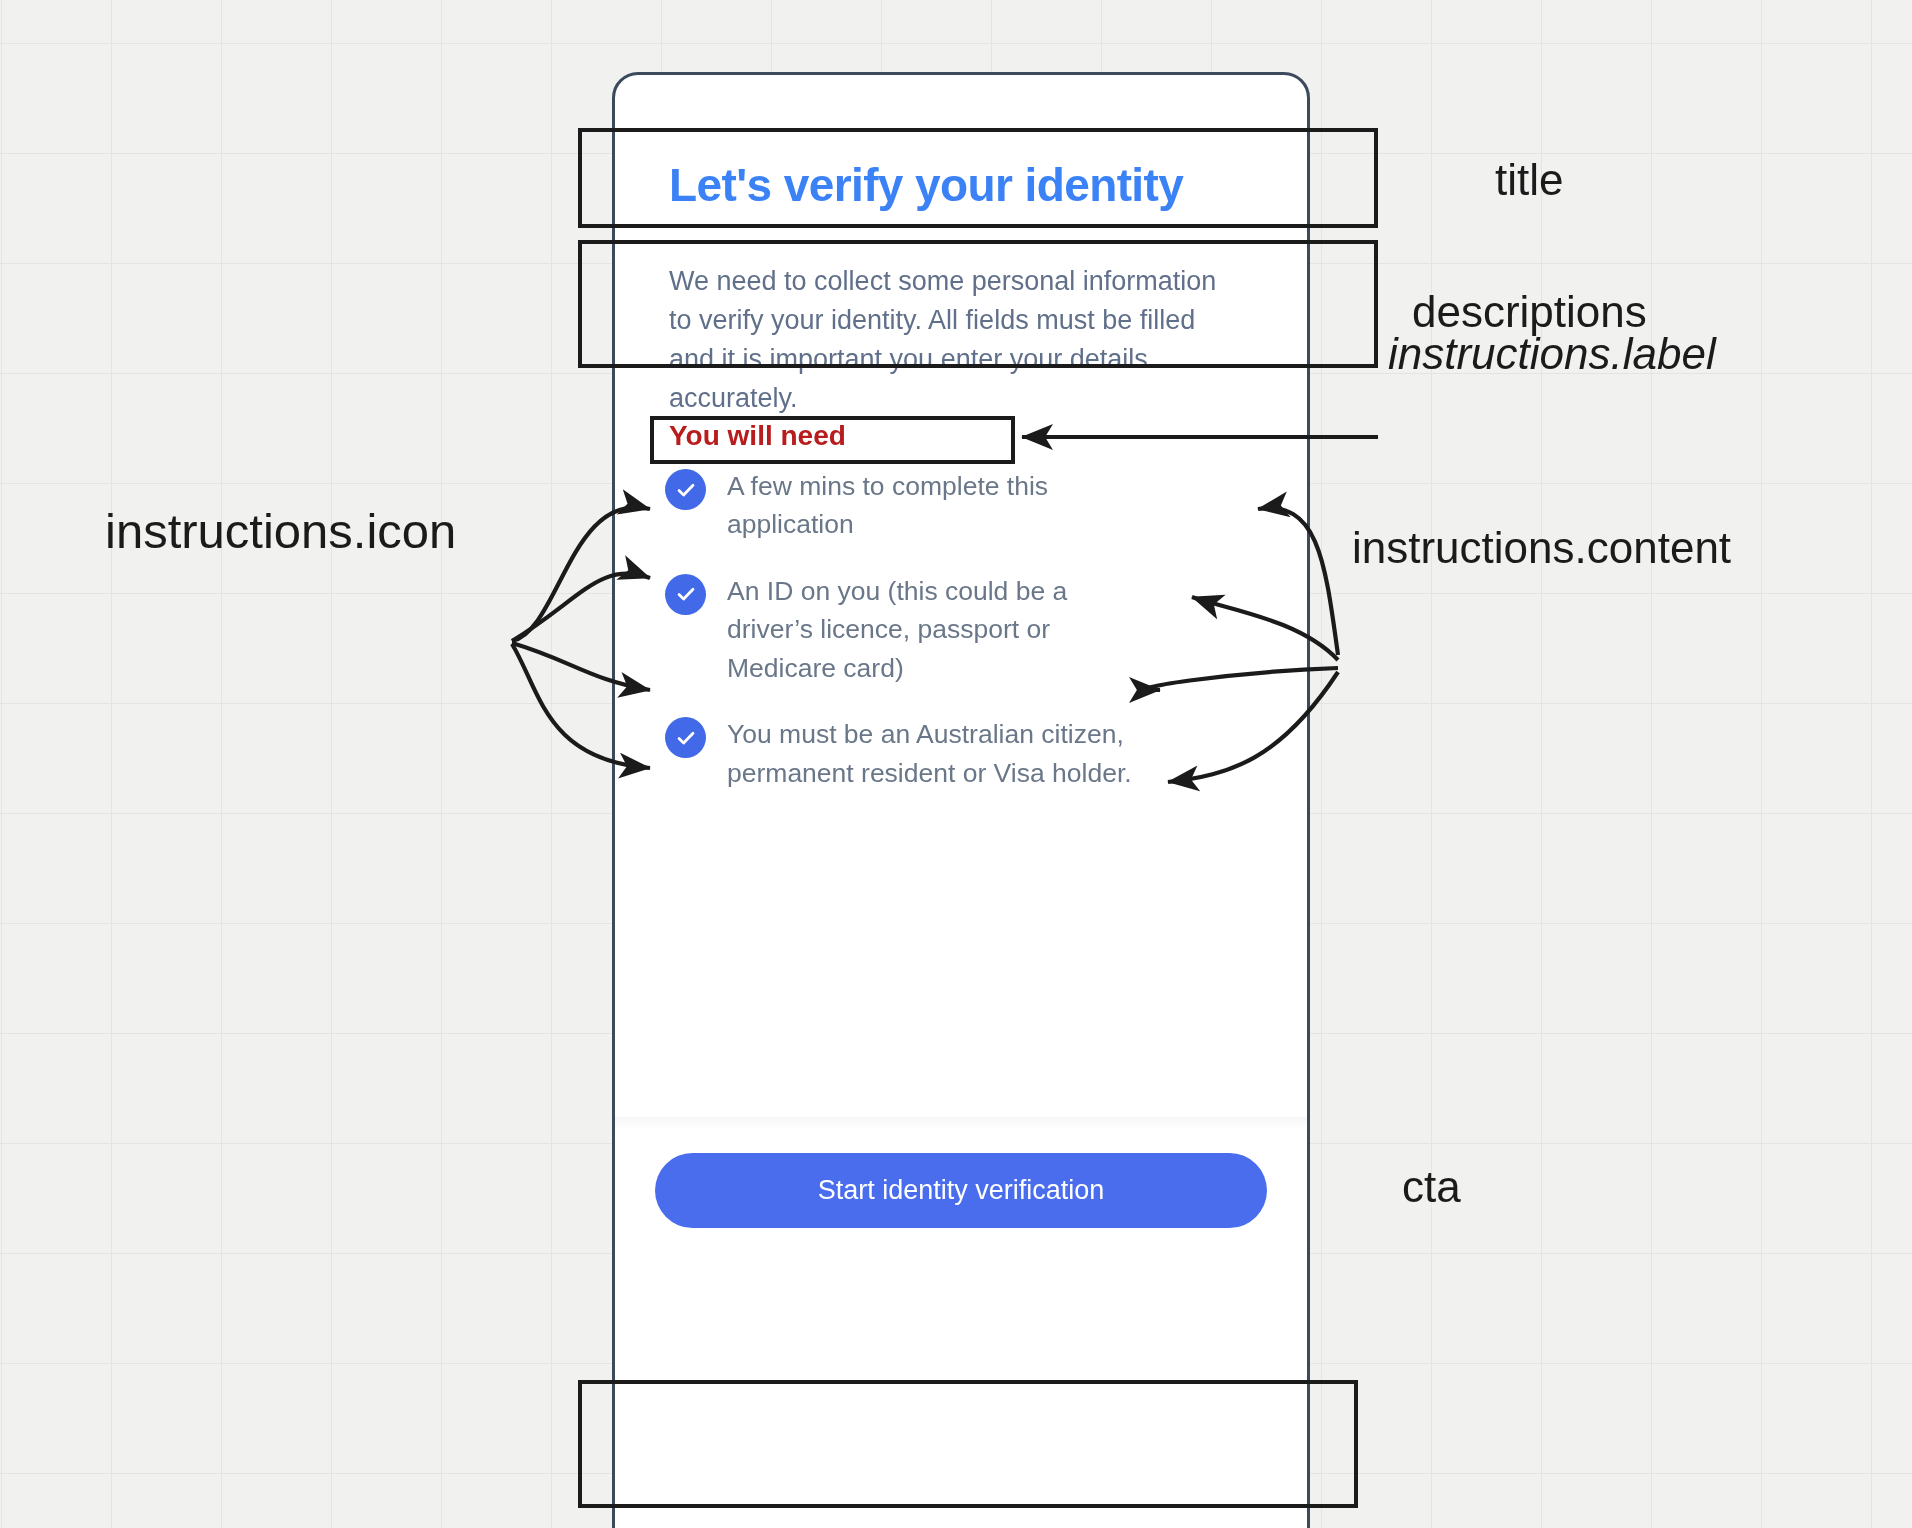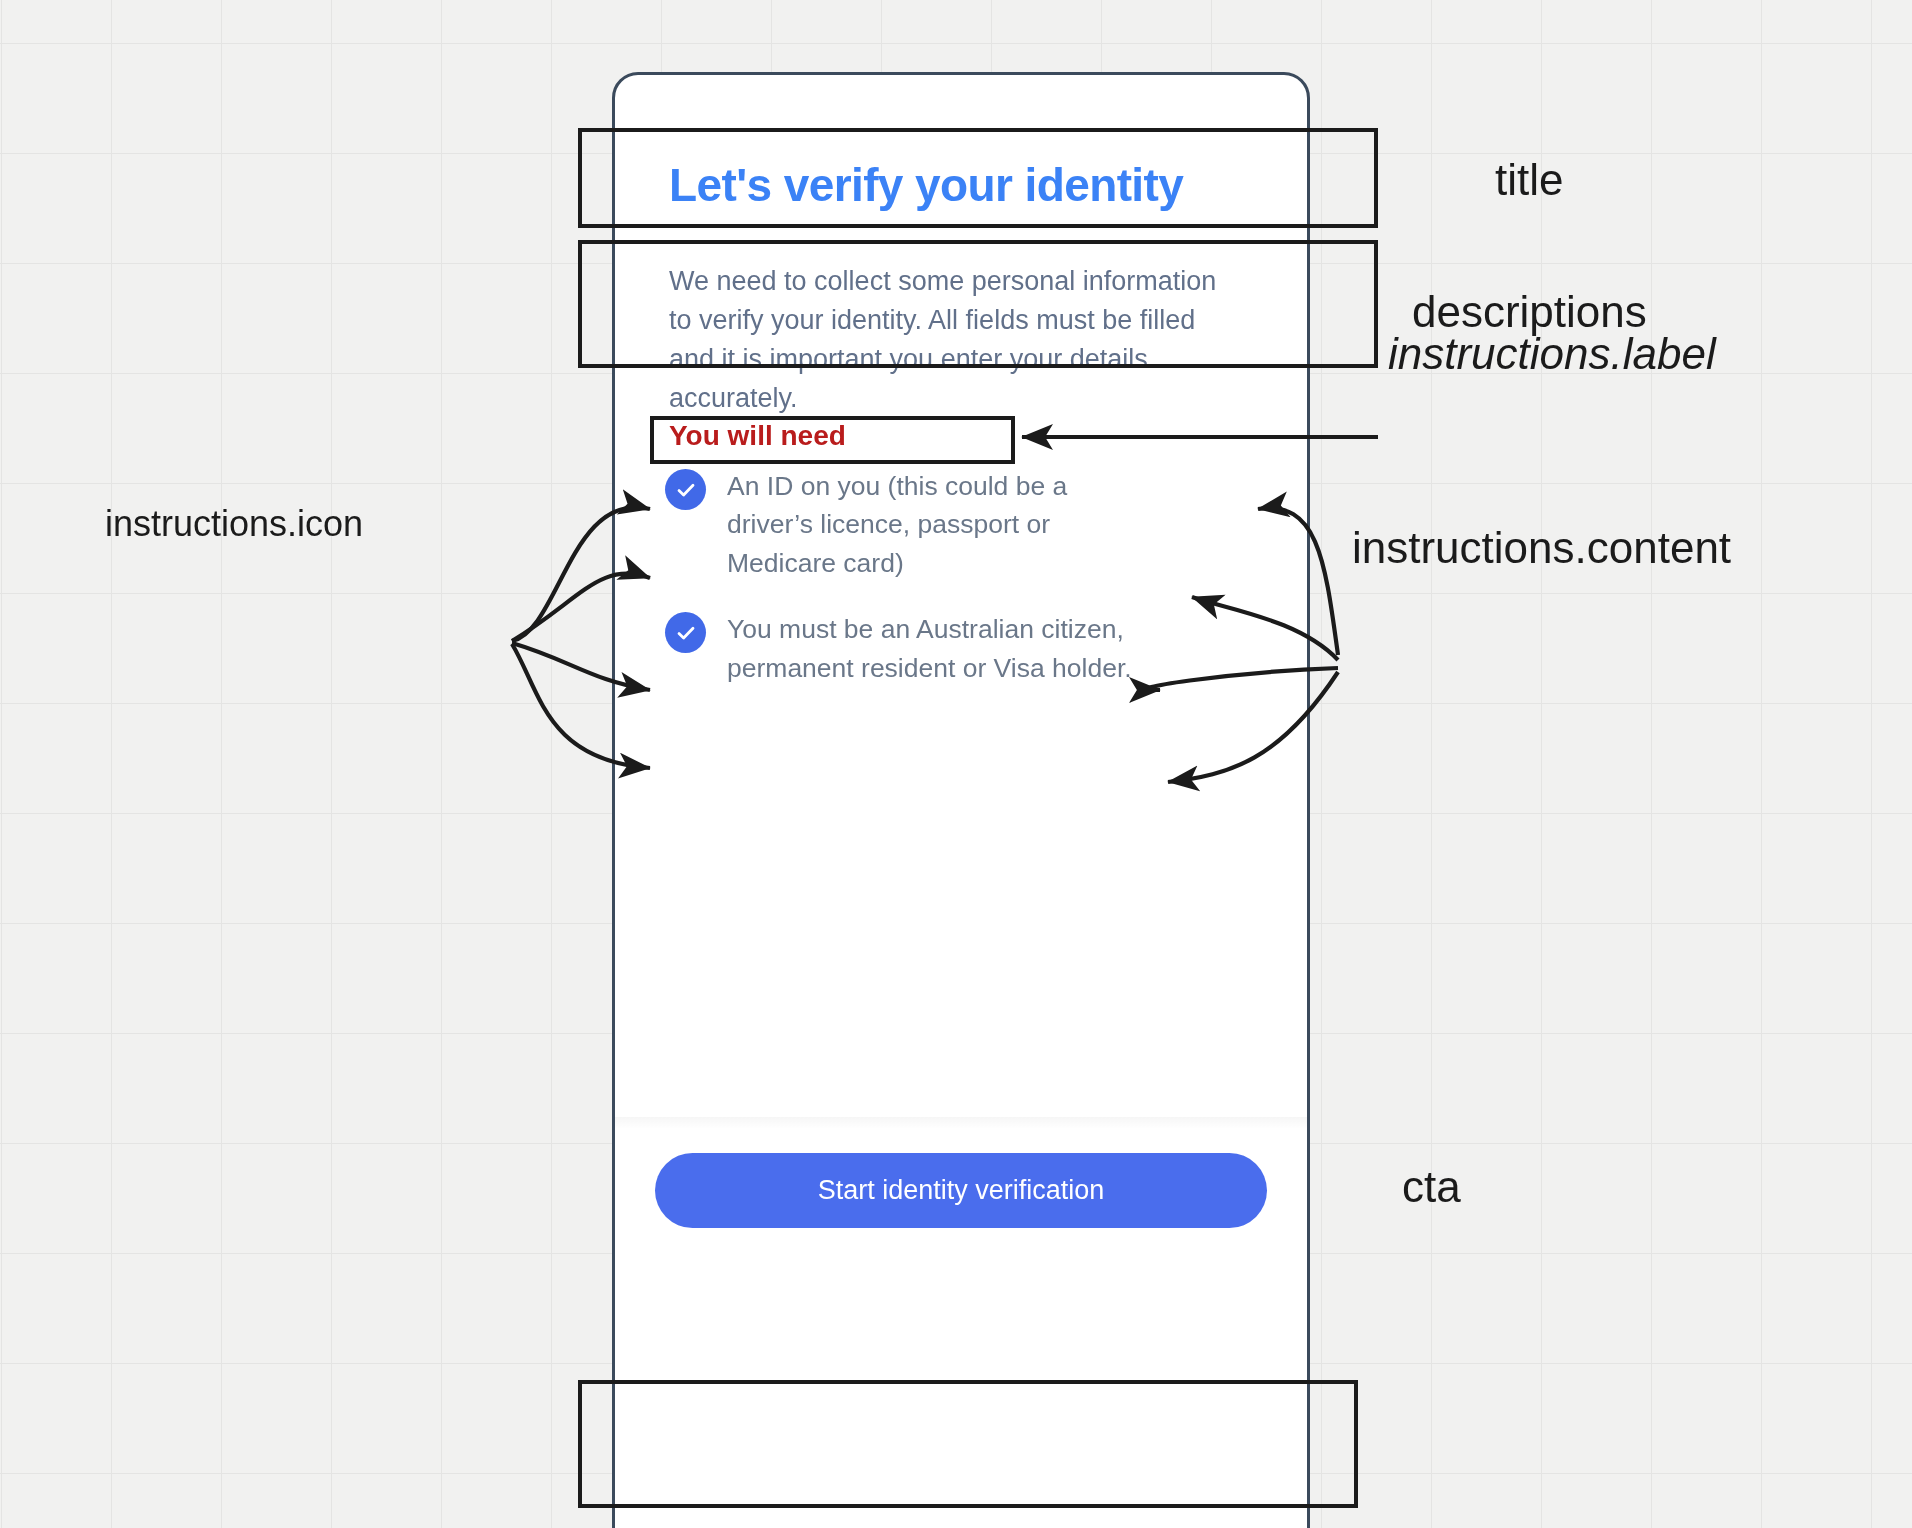--- a/index.html
+++ b/index.html
@@ -157,21 +157,21 @@
   
   .anno-label {
     position: absolute;
     font-family: "Liberation Sans", sans-serif;
     color: #1b1b1b;
     white-space: nowrap;
   }
   #anno-title-text   { left: 1495px; top: 155px;  font-size: 44px; }
   #anno-desc-text    { left: 1412px; top: 287px;  font-size: 44px; }
   #anno-inslabel-text{ left: 1388px; top: 329px;  font-size: 44px; font-style: italic; }
-  #anno-icon-text    { left: 105px;  top: 503px;  font-size: 36px; }
+  #anno-icon-text    { left: 105px;  top: 503px;  font-size: 49px; }
   #anno-content-text { left: 1352px; top: 523px;  font-size: 44px; }
   #anno-cta-text     { left: 1402px; top: 1162px; font-size: 44px; }
 
   #arrow-layer {
     position: absolute;
     left: 0; top: 0;
     width: 1912px;
     height: 1528px;
     pointer-events: none;
   }
@@ -185,20 +185,28 @@
     <div id="phone-screen">
 
       <div class="screen-title">Let's verify your identity</div>
 
       <div class="screen-desc">We need to collect some personal information to verify your identity. All fields must be filled and it is important you enter your details accurately.</div>
 
       <div class="screen-sublabel">You will need</div>
 
       <div id="instruction-list">
 
+        <div class="instruction-row">
+          <span class="check-icon">
+            <svg width="24" height="24" viewBox="0 0 24 24">
+              <path d="M5 12.6 L9.6 17 L19 7.2" fill="none" stroke="#ffffff" stroke-width="2.8" stroke-linecap="round" stroke-linejoin="round"></path>
+            </svg>
+          </span>
+          <span class="instruction-text">A few mins to complete this application</span>
+        </div>
 
         <div class="instruction-row">
           <span class="check-icon">
             <svg width="24" height="24" viewBox="0 0 24 24">
               <path d="M5 12.6 L9.6 17 L19 7.2" fill="none" stroke="#ffffff" stroke-width="2.8" stroke-linecap="round" stroke-linejoin="round"></path>
             </svg>
           </span>
           <span class="instruction-text">An ID on you (this could be a driver’s licence, passport or Medicare card)</span>
         </div>
 

